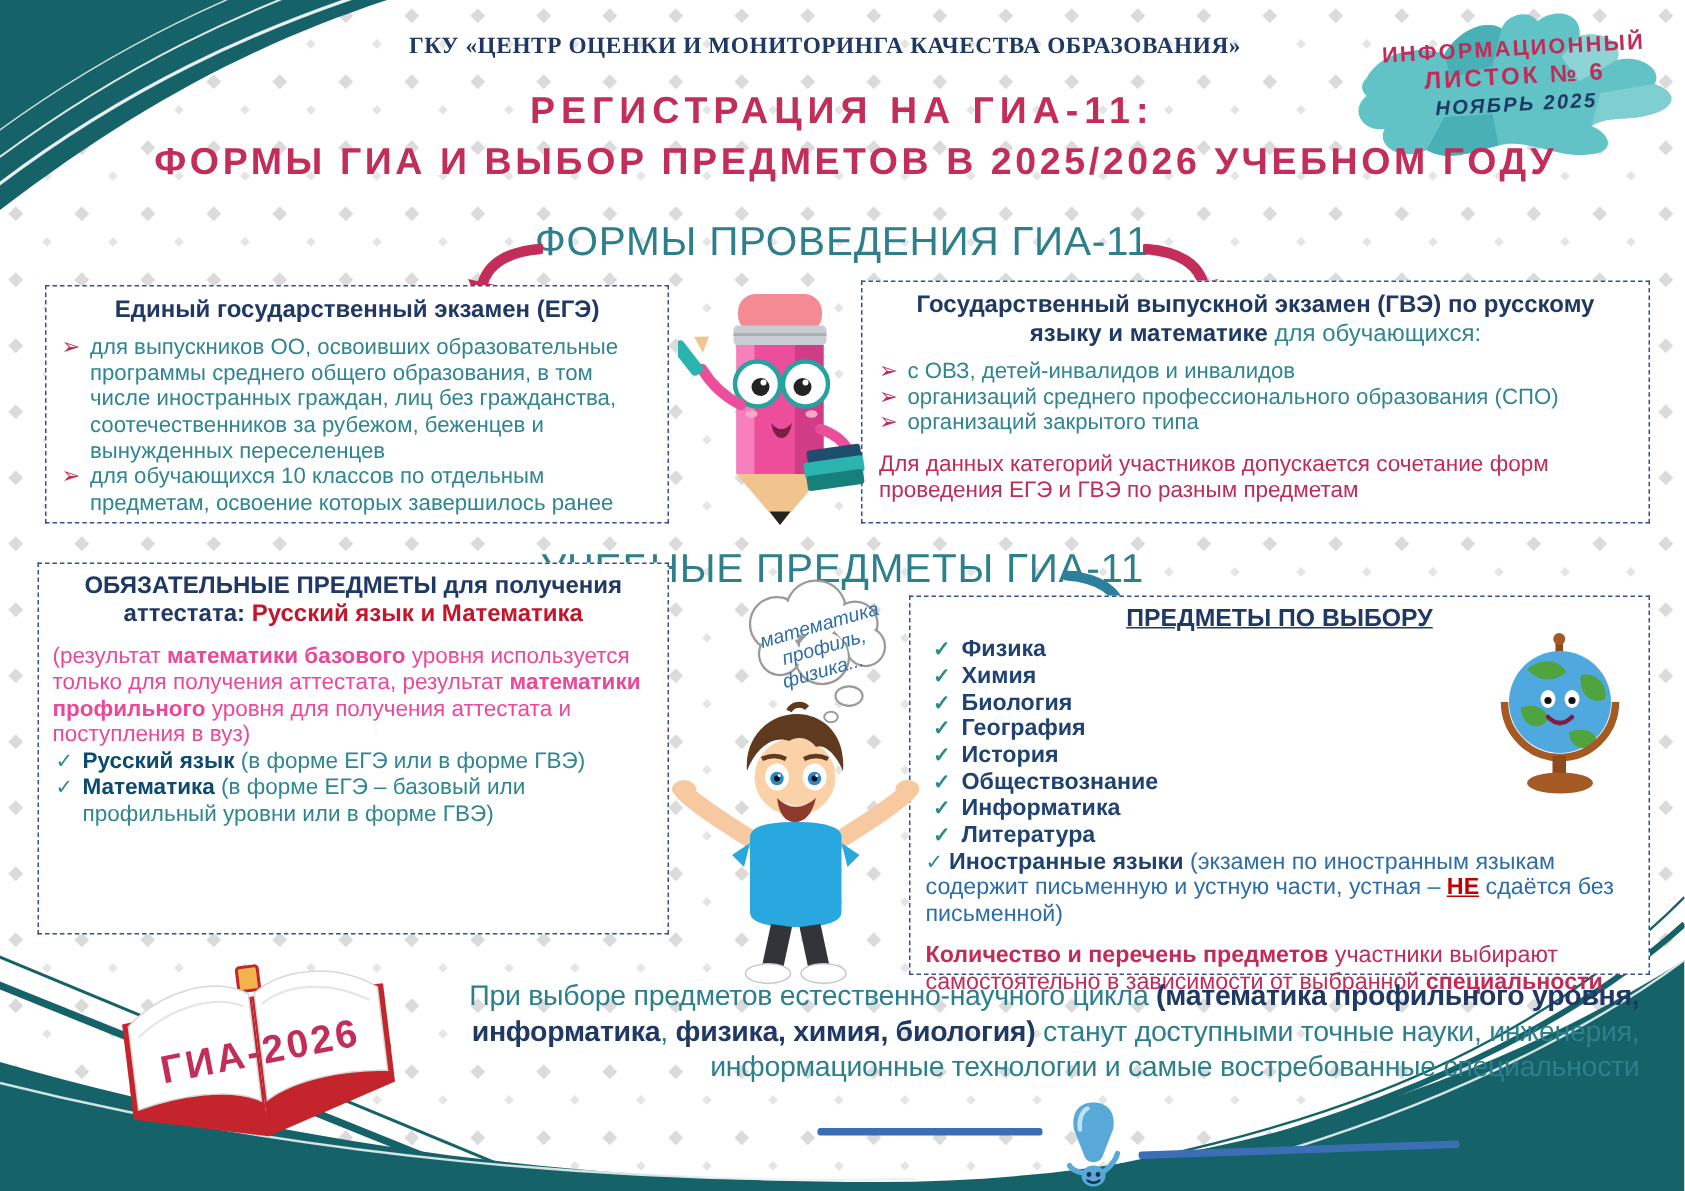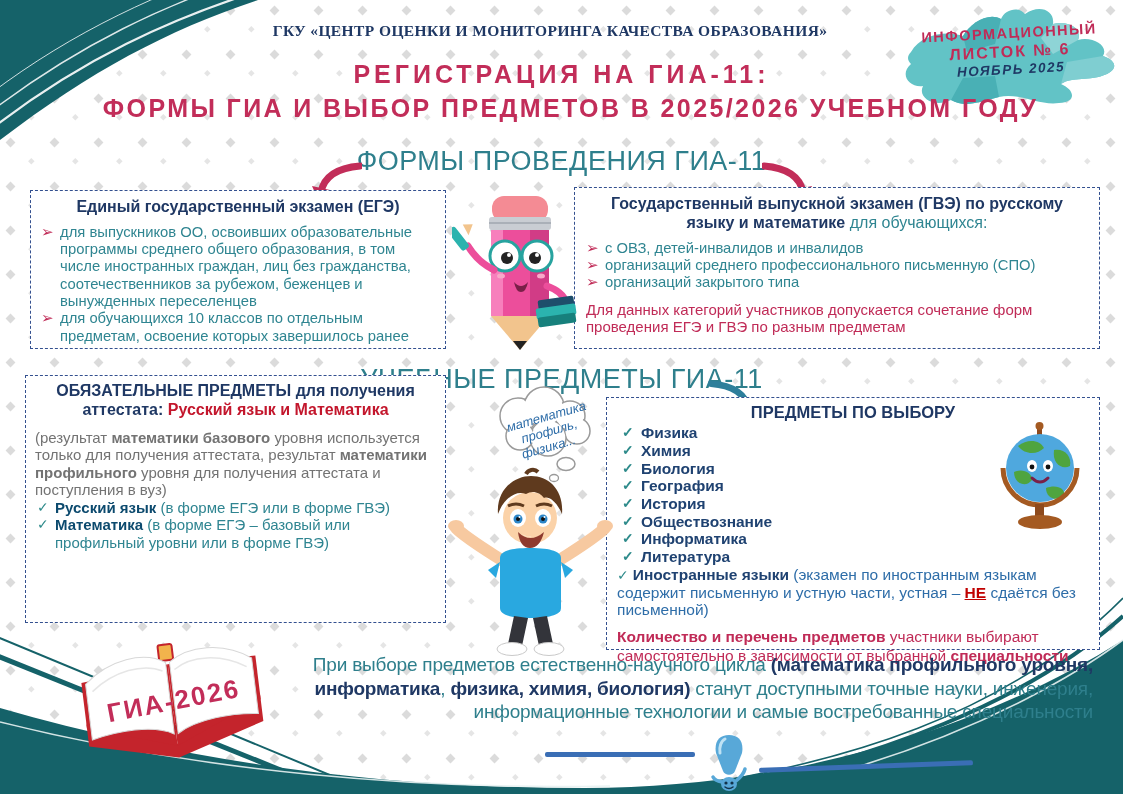--- a/index.html
+++ b/index.html
@@ -37,28 +37,28 @@
 
   .bullets { margin-top:7px; }
   .bullet { position:relative; padding-left:19px; color:#2F8591; font-size:14.8px; line-height:1.17; }
   .barrow { position:absolute; left:0; top:-1px; color:#C02B57; font-size:15px; }
 
   #egeBox  { left:30px;  top:190px; width:416px; height:159px; padding:7px 10px; }
   #gveBox  { left:574px; top:187px; width:526px; height:162px; padding:7px 11px; }
   #gveBox .note { margin-top:9px; color:#C02B57; font-size:15px; line-height:1.17; }
 
   #mandBox { left:25px;  top:375px; width:421px; height:248px; padding:6px 9px; }
-  #mandBox .rednote { margin-top:9px; color:#737373; font-size:15px; line-height:1.17; }
+  #mandBox .rednote { margin-top:9px; color:#ec4899; font-size:15px; line-height:1.17; }
   #mandBox .intro { margin-top:9px; color:#2F8591; font-size:15px; line-height:1.17; }
   .chkitem { position:relative; padding-left:20px; color:#2F8591; font-size:15px; line-height:1.17; }
   .chk { position:absolute; left:2px; top:0; color:#2E8B8B; font-size:14px; }
   .chkitem b { color:#0c4a6e; }
 
   #electiveBox { left:606px; top:397px; width:494px; height:253px; padding:5px 10px; }
-  #electiveBox .btitle { font-size:16.5px; }
+  #electiveBox .btitle { font-size:16.5px;text-decoration:underline; }
   .subjects-list { list-style:none; margin-top:2px; }
   .subj { position:relative; padding-left:24px; font-size:15.5px; line-height:1.14;
     font-weight:bold; color:#1F4271; }
   .subj .chk { left:5px; top:1px; }
   .subj.foreign { padding-left:0; font-weight:normal; }
   .subj.foreign .chk { position:static; margin-right:4px; }
   .subj.foreign .expl { color:#2E6DA8; font-weight:normal; }
   .subj.foreign .ne { color:#C00000; font-weight:bold; text-decoration:underline; }
   #electiveBox .elective-note { margin-top:9px; color:#C02B57; font-size:15.5px; line-height:1.2; }
   #electiveBox .elective-note b { color:#C02B57; }
@@ -172,21 +172,21 @@
     <path d="M95,96 C106,100 112,106 114,112" stroke="#EC4E9B" stroke-width="7" fill="none" stroke-linecap="round"></path>
     <rect x="86" y="108" width="36" height="10" rx="2" fill="#1E4E6B" transform="rotate(-8 104 113)"></rect>
     <rect x="84" y="116" width="40" height="11" rx="2" fill="#2BB3AE" transform="rotate(-8 104 121)"></rect>
     <rect x="86" y="125" width="38" height="10" rx="2" fill="#17807C" transform="rotate(-8 105 130)"></rect>
   </svg>
 
   <div class="dbox" id="gveBox">
     <div class="btitle"><span>Государственный выпускной экзамен (ГВЭ) по русскому языку и математике</span><span class="tail"> для обучающихся:</span></div>
     <div class="bullets">
       <div class="bullet"><span class="barrow">➢</span><span>с ОВЗ, детей-инвалидов и инвалидов</span></div>
-      <div class="bullet"><span class="barrow">➢</span><span>организаций среднего профессионального письменную (СПО)</span></div>
+      <div class="bullet"><span class="barrow">➢</span><span>организаций среднего профессионального образования (СПО)</span></div>
       <div class="bullet"><span class="barrow">➢</span><span>организаций закрытого типа</span></div>
     </div>
     <p class="note">Для данных категорий участников допускается сочетание форм проведения ЕГЭ и ГВЭ по разным предметам</p>
   </div>
 
   <div class="layer sec-head subjects">УЧЕБНЫЕ ПРЕДМЕТЫ ГИА-11</div>
   <svg class="arrow-svg" style="left:328px;top:378px;" width="52" height="40" viewBox="0 0 52 42">
     <path d="M50,6 C26,8 14,17 11,32" stroke="#2E7F9B" stroke-width="7" fill="none" stroke-linecap="round"></path>
     <polygon points="2,26 20,30 9,42" fill="#2E7F9B"></polygon>
   </svg>

